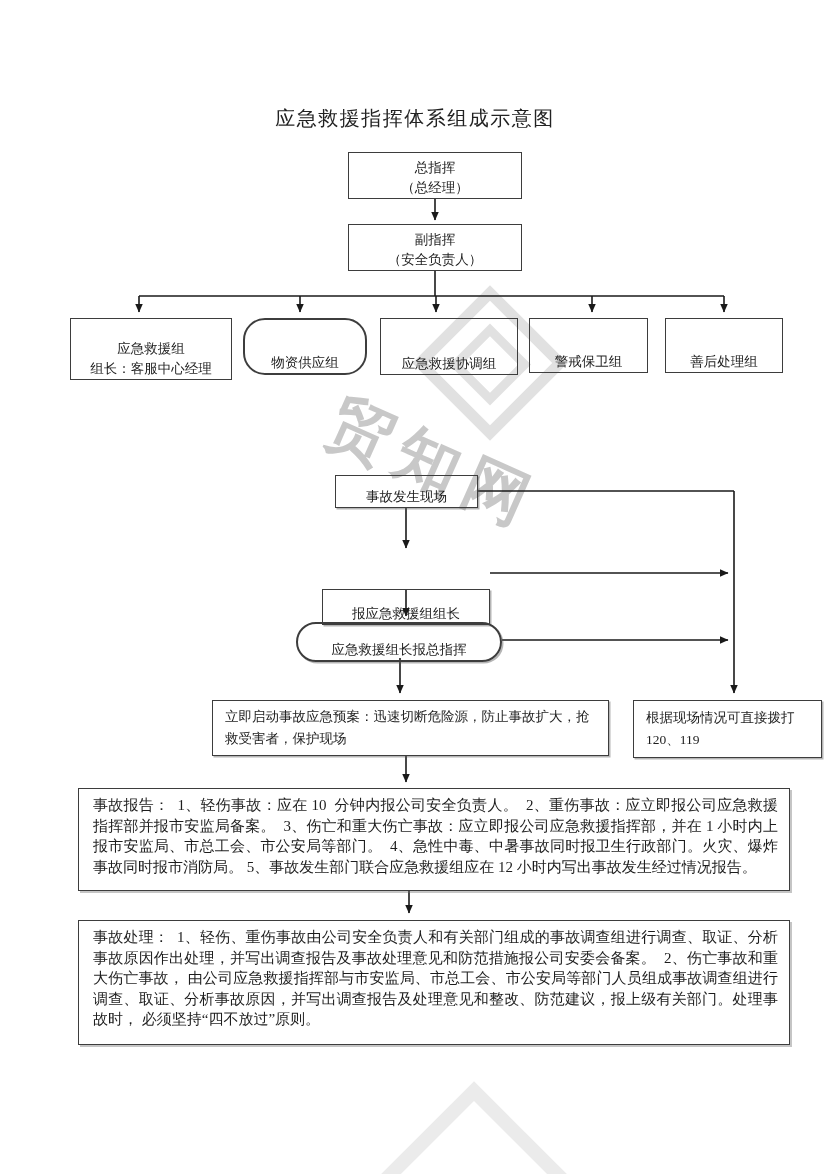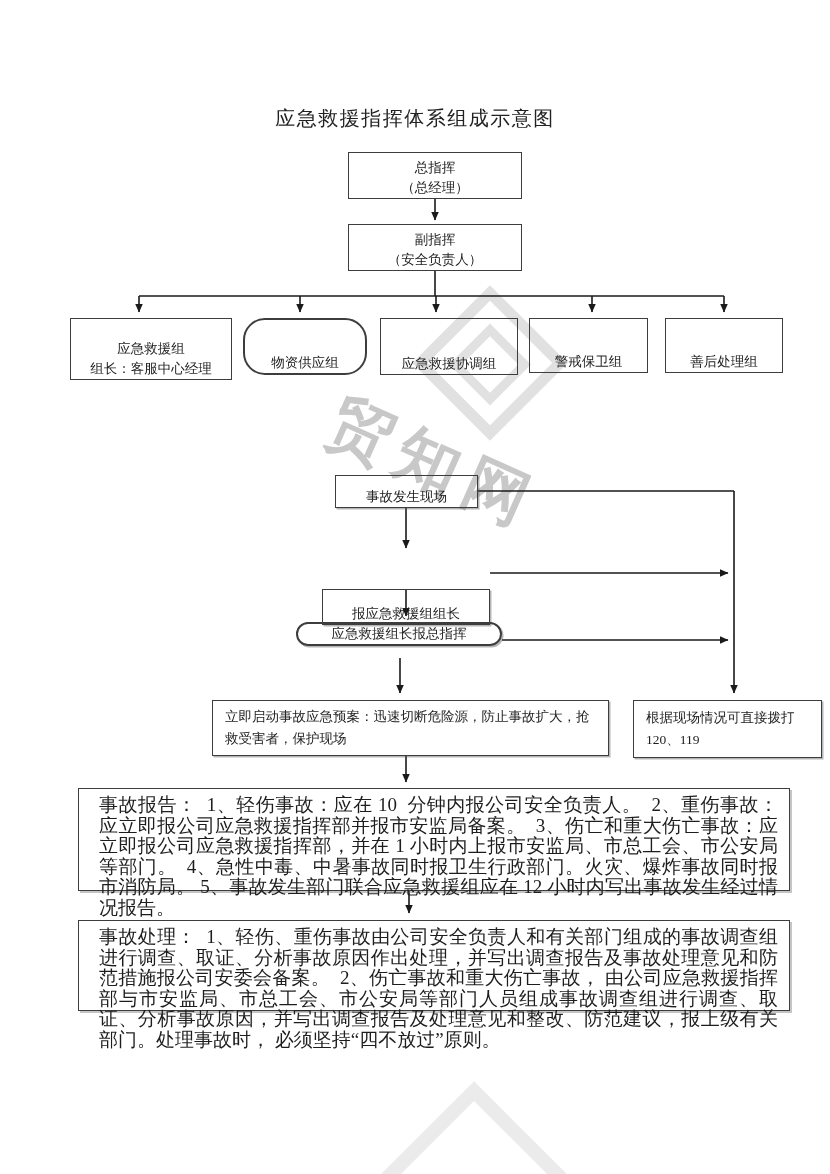--- a/index.html
+++ b/index.html
@@ -29,24 +29,24 @@
     text-align: center;
     z-index: 3;
   }
   .box.thick { border-width: 2px; border-radius: 22px; }
   .box.shadow { box-shadow: 1.5px 1.5px 0 rgba(90,90,90,0.45); }
   .para {
     position: absolute;
     border: 1.5px solid #3d3d3d;
     box-sizing: border-box;
     background: transparent;
-    font-size: 19px; line-height: 20.6px;
+    font-size: 15px; line-height: 20.6px;
     text-align: justify;
     white-space: pre-wrap;
-    padding: 6px 11px 0 20px;
+    padding: 6px 11px 0 14px;
     z-index: 3;
     box-shadow: 2px 2px 0 rgba(110,110,110,0.4);
   }
   .leftalign { align-items: flex-end; text-align: left; padding: 19px 12px; justify-content: flex-start; }
   svg.connectors { position: absolute; left:0; top:0; z-index: 2; }
   
   .wm { position: absolute; z-index: 1; pointer-events: none; }
   .wm-logo {
     position: absolute;
     border: 11px solid rgba(155,155,155,0.30);
@@ -144,25 +144,25 @@
   <div class="box" style="left:665px; top:318px; width:118px; height:55px;">
     <span>善后处理组</span>
   </div>
 
   <div class="box shadow" style="left:335px; top:475px; width:143px; height:33px;">
     <span>事故发生现场</span>
   </div>
   <div class="box shadow" style="left:322px; top:553px; width:168px; height:36px;margin-top:36px;">
     <span>报应急救援组组长</span>
   </div>
-  <div class="box thick shadow" style="left:296px; top:622px; width:206px; height:24px;">
+  <div class="box thick shadow" style="left:296px; top:622px; width:206px; height:40px;">
     <span>应急救援组长报总指挥</span>
   </div>
   <div class="box shadow leftalign" style="left:212px; top:700px; width:397px; height:56px; line-height:22px; justify-content:center;">
     <span>立即启动事故应急预案：迅速切断危险源，防止事故扩大，抢救受害者，保护现场</span>
   </div>
   <div class="box shadow leftalign" style="left:633px; top:700px; width:189px; height:58px; line-height:22px; justify-content:center;">
     <span>根据现场情况可直接拨打 120、119</span>
   </div>
   <div class="para" style="left:78px; top:788px; width:712px; height:103px;">事故报告：  1、轻伤事故：应在 10  分钟内报公司安全负责人。  2、重伤事故：应立即报公司应急救援指挥部并报市安监局备案。  3、伤亡和重大伤亡事故：应立即报公司应急救援指挥部，并在 1 小时内上报市安监局、市总工会、市公安局等部门。  4、急性中毒、中暑事故同时报卫生行政部门。火灾、爆炸事故同时报市消防局。 5、事故发生部门联合应急救援组应在 12 小时内写出事故发生经过情况报告。</div>
-  <div class="para" style="left:78px; top:920px; width:712px; height:91px;">事故处理：  1、轻伤、重伤事故由公司安全负责人和有关部门组成的事故调查组进行调查、取证、分析事故原因作出处理，并写出调查报告及事故处理意见和防范措施报公司安委会备案。  2、伤亡事故和重大伤亡事故， 由公司应急救援指挥部与市安监局、市总工会、市公安局等部门人员组成事故调查组进行调查、取证、分析事故原因，并写出调查报告及处理意见和整改、防范建议，报上级有关部门。处理事故时， 必须坚持“四不放过”原则。</div>
+  <div class="para" style="left:78px; top:920px; width:712px; height:125px;">事故处理：  1、轻伤、重伤事故由公司安全负责人和有关部门组成的事故调查组进行调查、取证、分析事故原因作出处理，并写出调查报告及事故处理意见和防范措施报公司安委会备案。  2、伤亡事故和重大伤亡事故， 由公司应急救援指挥部与市安监局、市总工会、市公安局等部门人员组成事故调查组进行调查、取证、分析事故原因，并写出调查报告及处理意见和整改、防范建议，报上级有关部门。处理事故时， 必须坚持“四不放过”原则。</div>
 
 </div>
 
 </body></html>

